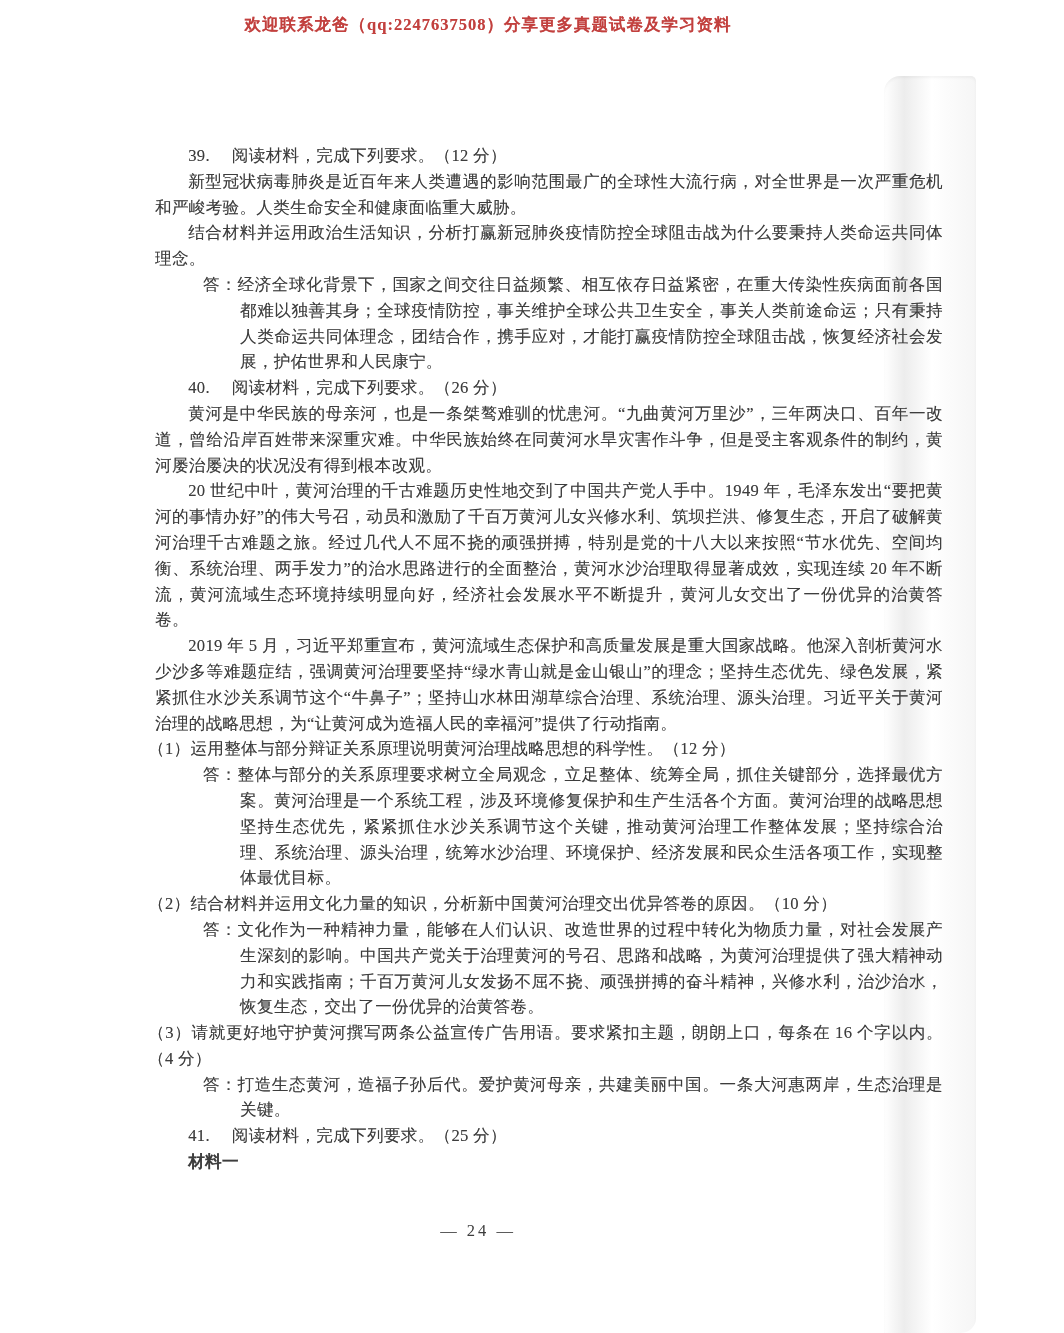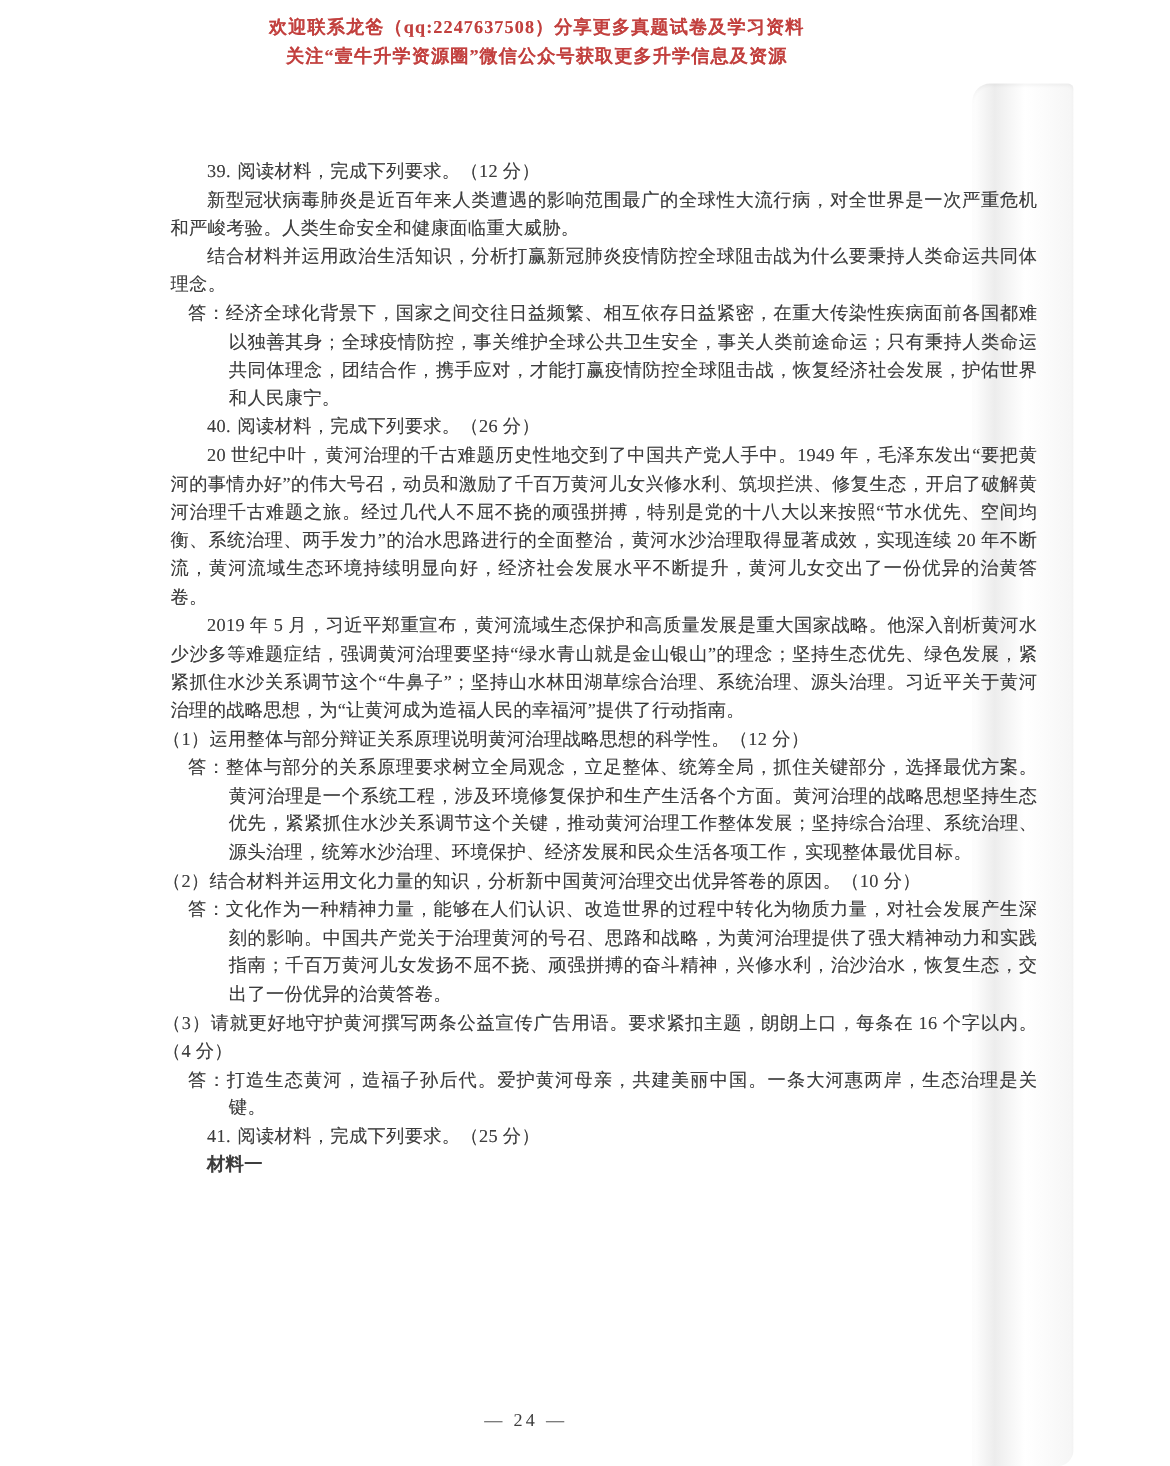--- a/index.html
+++ b/index.html
@@ -24,49 +24,49 @@
   }
   
   .content{
     position:absolute;left:155px;top:143px;width:788px;
     font-size:16.6px;line-height:25.8px;color:#3d3d3d;
     text-align:justify;letter-spacing:.3px;
     text-shadow:0 0 .5px rgba(61,61,61,.45);
   }
   .content p{margin:0;text-indent:2em;}
   .qhead{text-indent:0;}
-  .qhead .qnum{margin-right:6px;}
+  .qhead .qnum{margin-right:22px;}
   .subq{margin-left:-7px;text-indent:0;}
-  .answer{margin-left:16px;padding-left:37px;text-indent:-37px;}
+  .answer{margin-left:48px;padding-left:37px;text-indent:-37px;}
   .material-label{font-weight:bold;text-indent:0;}
   .footer{
-    position:absolute;left:0;top:1281px;width:956px;text-align:center;
+    position:absolute;left:0;top:1221px;width:956px;text-align:center;
     font-size:16.5px;color:#3d3d3d;letter-spacing:3px;
   }
 </style>
 </head>
 <body>
 
 <div class="page">
 
   <div class="promo">
     <div>欢迎联系龙爸（qq:2247637508）分享更多真题试卷及学习资料</div>
-    <div>关注“壹牛升学资源圈”微信公众号获取更多升学信息及资源</div>
   </div>
 
   <div class="page-edge"></div>
 
   <div class="content">
 
     <p class="qhead"><span class="qnum">39.</span><span>阅读材料，完成下列要求。（12 分）</span></p>
     <p>新型冠状病毒肺炎是近百年来人类遭遇的影响范围最广的全球性大流行病，对全世界是一次严重危机和严峻考验。人类生命安全和健康面临重大威胁。</p>
     <p>结合材料并运用政治生活知识，分析打赢新冠肺炎疫情防控全球阻击战为什么要秉持人类命运共同体理念。</p>
     <div class="answer"><span>答：</span><span>经济全球化背景下，国家之间交往日益频繁、相互依存日益紧密，在重大传染性疾病面前各国都难以独善其身；全球疫情防控，事关维护全球公共卫生安全，事关人类前途命运；只有秉持人类命运共同体理念，团结合作，携手应对，才能打赢疫情防控全球阻击战，恢复经济社会发展，护佑世界和人民康宁。</span></div>
 
     <p class="qhead"><span class="qnum">40.</span><span>阅读材料，完成下列要求。（26 分）</span></p>
+    <p>黄河是中华民族的母亲河，也是一条桀骜难驯的忧患河。“九曲黄河万里沙”，三年两决口、百年一改道，曾给沿岸百姓带来深重灾难。中华民族始终在同黄河水旱灾害作斗争，但是受主客观条件的制约，黄河屡治屡决的状况没有得到根本改观。</p>
     <p>20 世纪中叶，黄河治理的千古难题历史性地交到了中国共产党人手中。1949 年，毛泽东发出“要把黄河的事情办好”的伟大号召，动员和激励了千百万黄河儿女兴修水利、筑坝拦洪、修复生态，开启了破解黄河治理千古难题之旅。经过几代人不屈不挠的顽强拼搏，特别是党的十八大以来按照“节水优先、空间均衡、系统治理、两手发力”的治水思路进行的全面整治，黄河水沙治理取得显著成效，实现连续 20 年不断流，黄河流域生态环境持续明显向好，经济社会发展水平不断提升，黄河儿女交出了一份优异的治黄答卷。</p>
     <p>2019 年 5 月，习近平郑重宣布，黄河流域生态保护和高质量发展是重大国家战略。他深入剖析黄河水少沙多等难题症结，强调黄河治理要坚持“绿水青山就是金山银山”的理念；坚持生态优先、绿色发展，紧紧抓住水沙关系调节这个“牛鼻子”；坚持山水林田湖草综合治理、系统治理、源头治理。习近平关于黄河治理的战略思想，为“让黄河成为造福人民的幸福河”提供了行动指南。</p>
 
     <div class="subq">（1）运用整体与部分辩证关系原理说明黄河治理战略思想的科学性。（12 分）</div>
     <div class="answer"><span>答：</span><span>整体与部分的关系原理要求树立全局观念，立足整体、统筹全局，抓住关键部分，选择最优方案。黄河治理是一个系统工程，涉及环境修复保护和生产生活各个方面。黄河治理的战略思想坚持生态优先，紧紧抓住水沙关系调节这个关键，推动黄河治理工作整体发展；坚持综合治理、系统治理、源头治理，统筹水沙治理、环境保护、经济发展和民众生活各项工作，实现整体最优目标。</span></div>
 
     <div class="subq">（2）结合材料并运用文化力量的知识，分析新中国黄河治理交出优异答卷的原因。（10 分）</div>
     <div class="answer"><span>答：</span><span>文化作为一种精神力量，能够在人们认识、改造世界的过程中转化为物质力量，对社会发展产生深刻的影响。中国共产党关于治理黄河的号召、思路和战略，为黄河治理提供了强大精神动力和实践指南；千百万黄河儿女发扬不屈不挠、顽强拼搏的奋斗精神，兴修水利，治沙治水，恢复生态，交出了一份优异的治黄答卷。</span></div>
 
     <div class="subq">（3）请就更好地守护黄河撰写两条公益宣传广告用语。要求紧扣主题，朗朗上口，每条在 16 个字以内。（4 分）</div>

